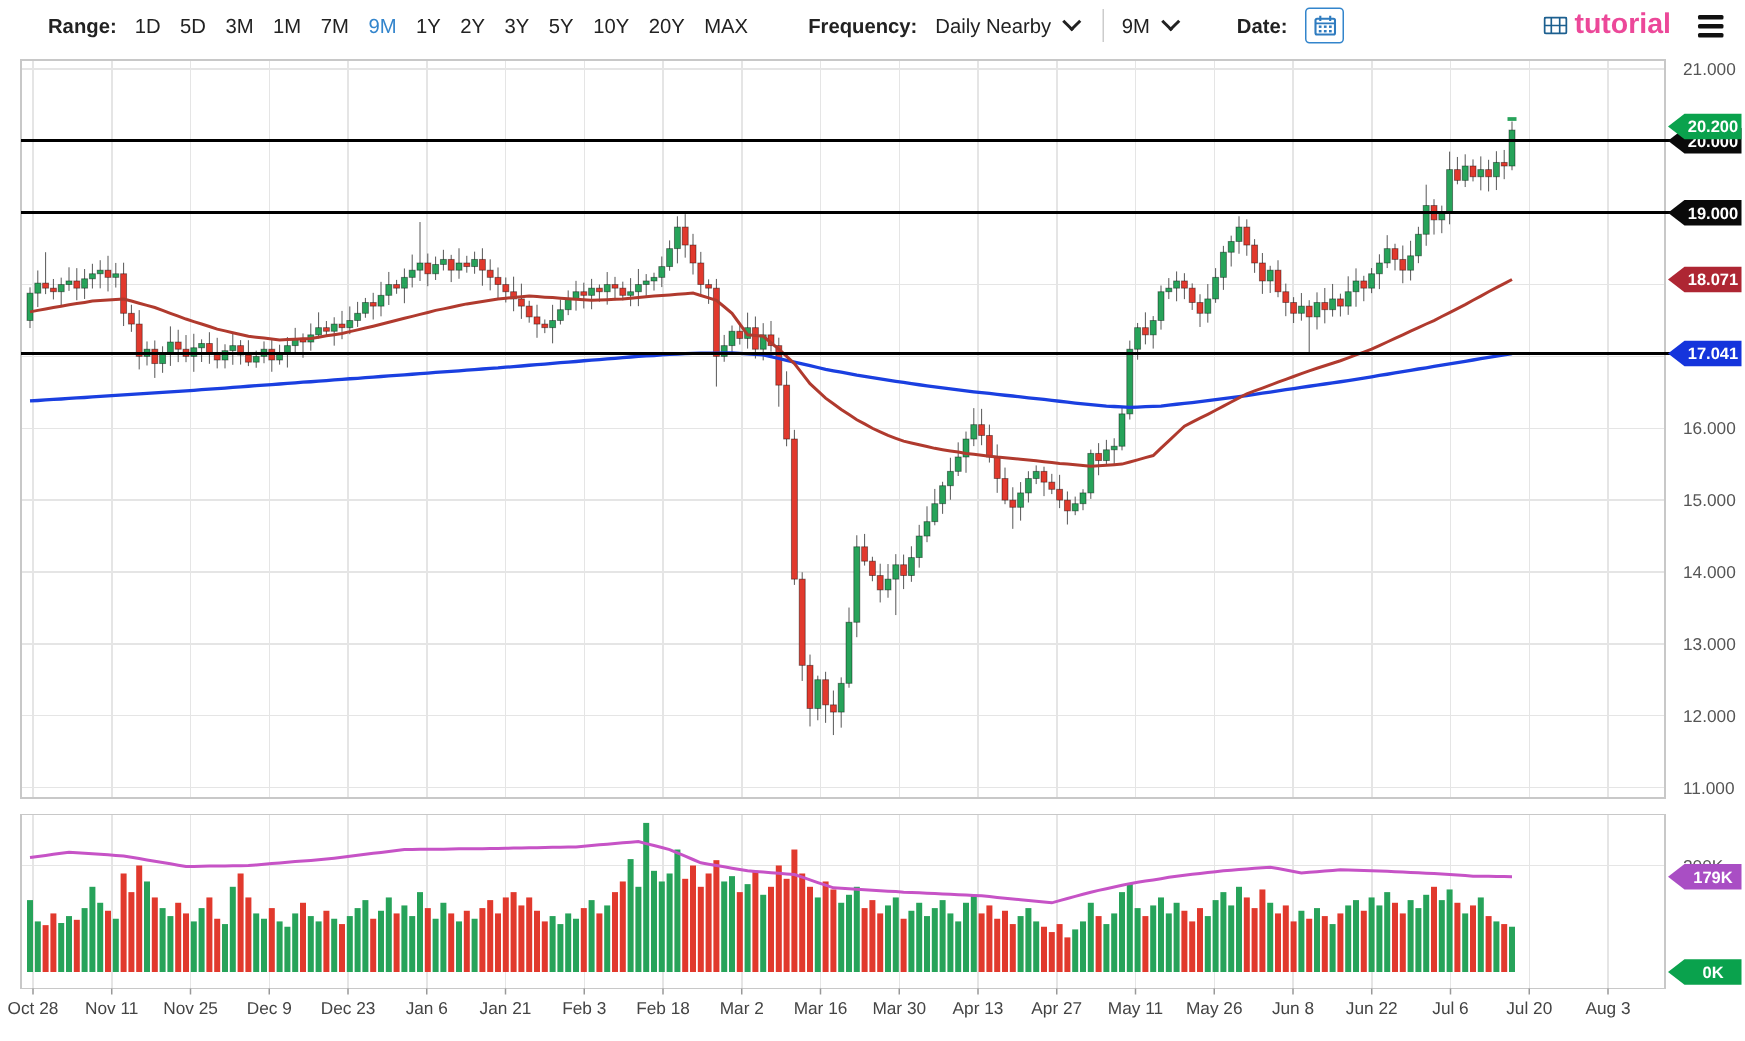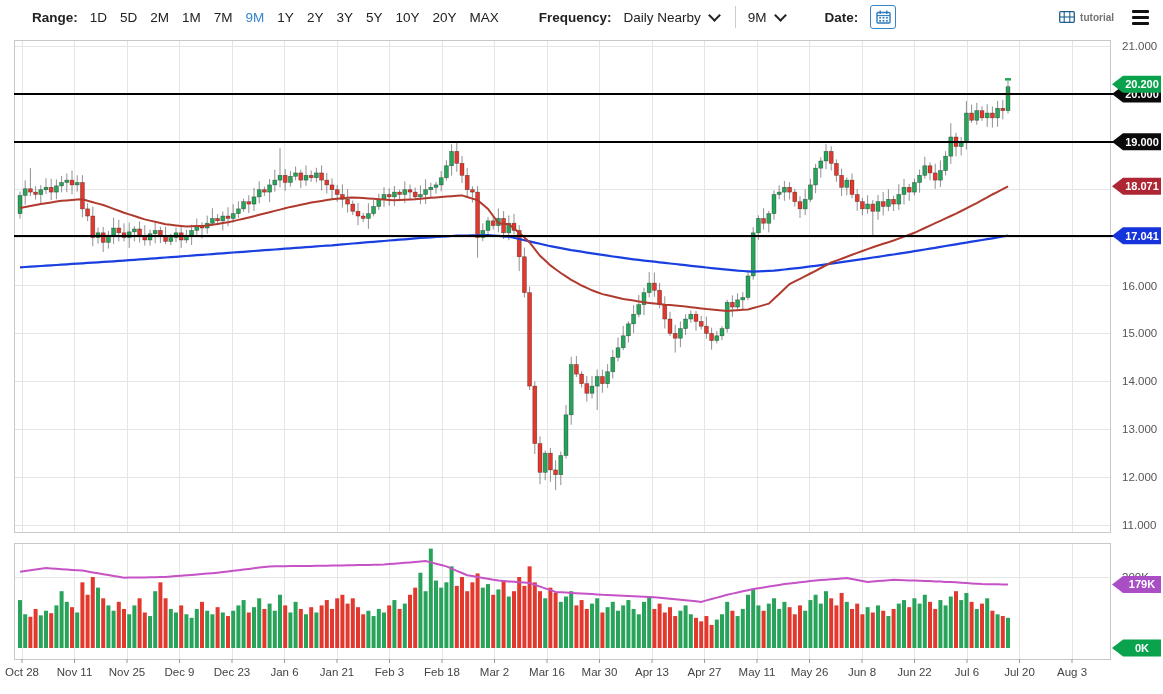--- a/index.html
+++ b/index.html
@@ -2,43 +2,43 @@
 <html><head>
 <meta charset="utf-8">
 <style>
   html,body{margin:0;padding:0;background:#fff;width:1163px;height:694px;overflow:hidden;
     font-family:"Liberation Sans",sans-serif;-webkit-font-smoothing:antialiased}
   .toolbar{display:flex;align-items:center;height:34px;padding:0 12px 0 32px;font-size:13.5px;color:#222;background:#fff}
   .tb-label{font-weight:bold;margin-right:12px;white-space:nowrap}
   .range-list{display:flex;gap:13px;margin-right:40px}
   .range-item{cursor:pointer;color:#222;white-space:nowrap}
   .range-item.sel{color:#3385cc}
-  .dd{display:flex;align-items:center;cursor:pointer;white-space:nowrap;margin-right:4px}
+  .dd{display:flex;align-items:flex-start;cursor:pointer;white-space:nowrap;margin-right:4px}
   .chev{display:inline-block;width:7px;height:7px;border-right:2px solid #222;border-bottom:2px solid #222;
     transform:rotate(45deg);margin-left:9px;margin-bottom:3px}
   .divider{width:1px;height:22px;background:#ccc;margin:0 12px}
   .cal-btn{width:26px;height:24px;border:1px solid #3385cc;border-radius:3px;background:#fff;
     display:flex;align-items:center;justify-content:center;cursor:pointer;padding:0}
   .tb-right{margin-left:auto;display:flex;align-items:center;gap:16px}
-  .tutorial{display:flex;align-items:center;gap:5px;color:#737373;font-weight:bold;cursor:pointer;font-size:10px}
+  .tutorial{display:flex;align-items:center;gap:5px;color:#ec4899;font-weight:bold;cursor:pointer;font-size:19px}
   .burger{display:flex;flex-direction:column;gap:3px;cursor:pointer;padding:2px}
   .burger div{width:17px;height:3px;background:#111;border-radius:1px}
   #chart-wrap{position:relative;width:1163px;height:660px}
   #chart-svg{display:block}
   #chart-svg text{font-family:"Liberation Sans",sans-serif}
 </style>
 </head>
 <body>
 
 <div class="toolbar">
   <span class="tb-label">Range:</span>
   <div class="range-list" id="range-list">
       <span class="range-item">1D</span>
       <span class="range-item">5D</span>
-      <span class="range-item">2M</span>
+      <span class="range-item">3M</span>
       <span class="range-item">1M</span>
       <span class="range-item">7M</span>
       <span class="range-item sel">9M</span>
       <span class="range-item">1Y</span>
       <span class="range-item">2Y</span>
       <span class="range-item">3Y</span>
       <span class="range-item">5Y</span>
       <span class="range-item">10Y</span>
       <span class="range-item">20Y</span>
       <span class="range-item">MAX</span>

